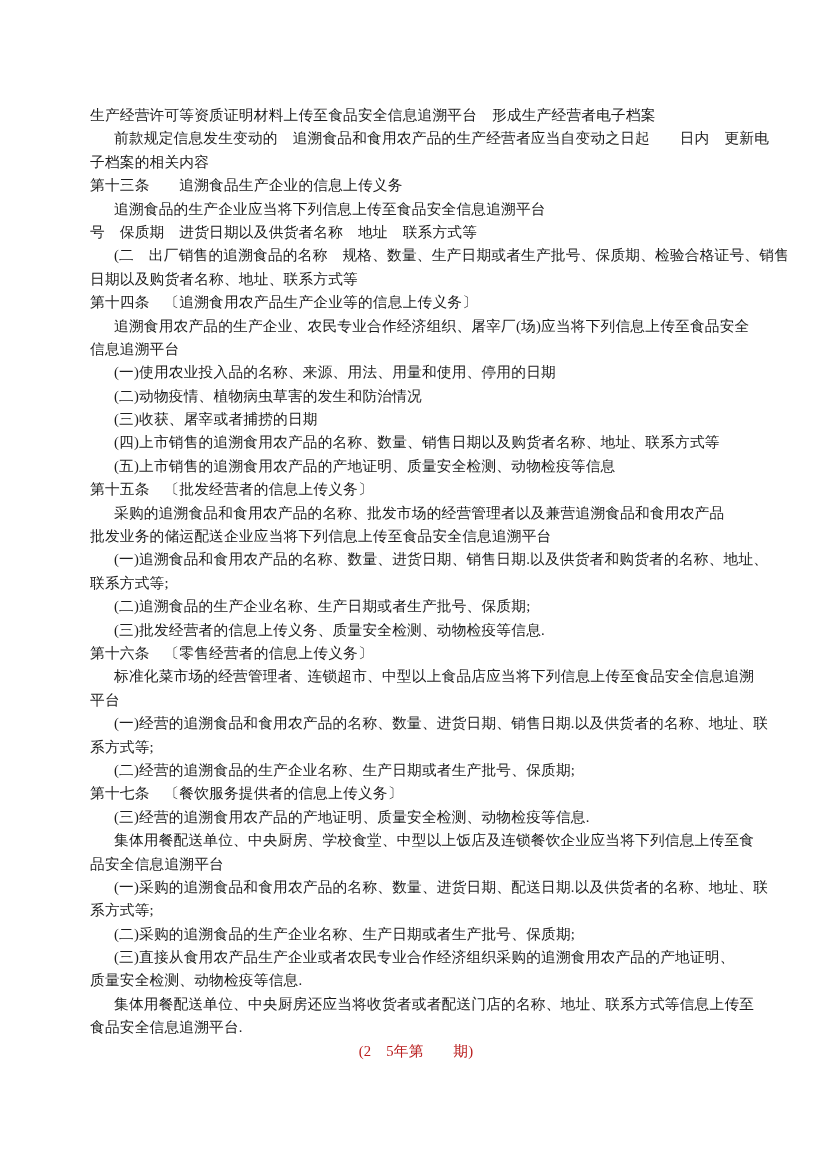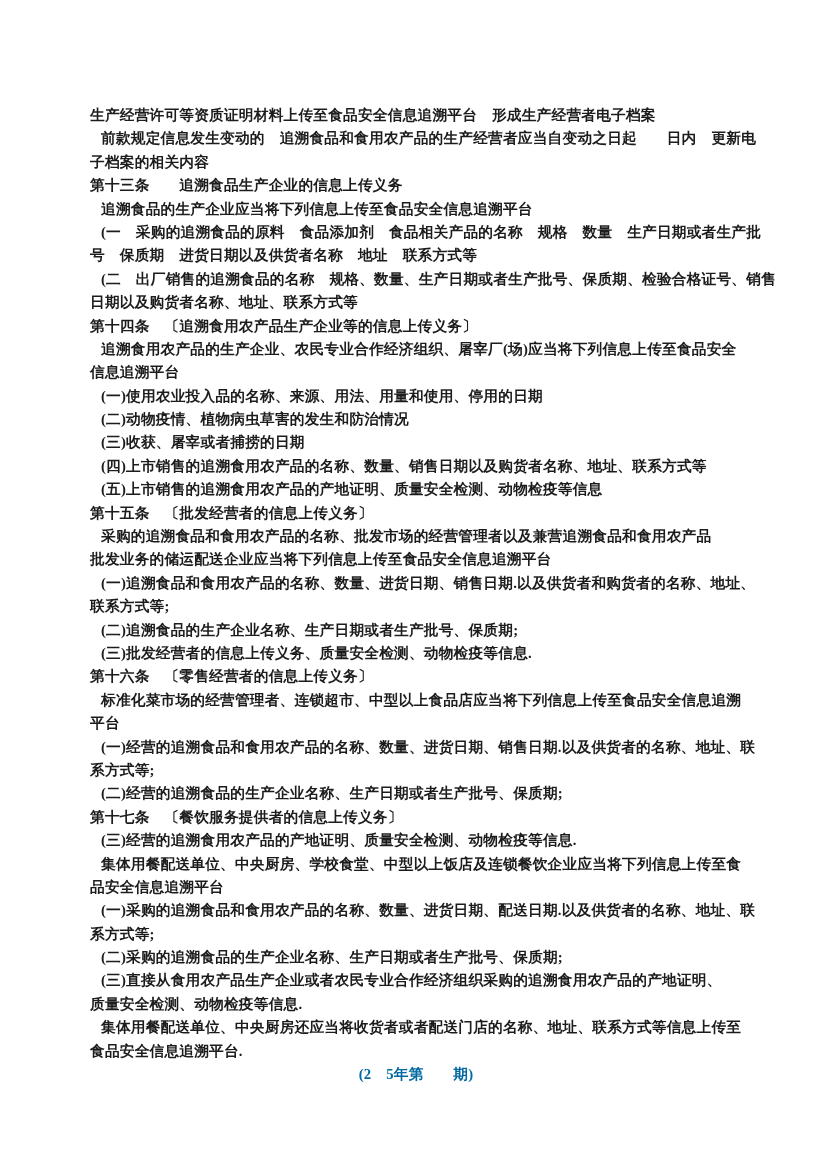--- a/index.html
+++ b/index.html
@@ -7,61 +7,59 @@
     padding: 0;
     background: #ffffff;
   }
   .page {
     position: relative;
     width: 827px;
     height: 1170px;
     background: #ffffff;
     overflow: hidden;
     font-family: "Liberation Serif", "DejaVu Serif", serif;
-    font-weight: bold;
   }
   .doc {
     position: absolute;
     left: 90px;
     top: 104px;
     width: 652px;
     font-size: 14.7px;
     line-height: 23.4px;
     color: #1c1c1c;
     letter-spacing: 0.2px;
   }
   .line {
     white-space: pre;
     height: 23.4px;
   }
   
   .line.c { margin-left: 0; }
   
-  .line.p { margin-left: 11px; }
+  .line.p { margin-left: 24px; }
   
   .line.h { }
   
   .line.center {
     margin-left: 0;
     text-align: center;
     white-space: normal;
-    color: #0369a1;
+    color: #b91c1c;
   }
 </style>
 </head>
 <body>
 
 <div class="page">
   <div class="doc">
       <div class="line c">生产经营许可等资质证明材料上传至食品安全信息追溯平台　形成生产经营者电子档案</div>
       <div class="line p">前款规定信息发生变动的　追溯食品和食用农产品的生产经营者应当自变动之日起　　日内　更新电</div>
       <div class="line c">子档案的相关内容</div>
       <div class="line h">第十三条　　追溯食品生产企业的信息上传义务</div>
       <div class="line p">追溯食品的生产企业应当将下列信息上传至食品安全信息追溯平台</div>
-      <div class="line p">(一　采购的追溯食品的原料　食品添加剂　食品相关产品的名称　规格　数量　生产日期或者生产批</div>
       <div class="line c">号　保质期　进货日期以及供货者名称　地址　联系方式等</div>
       <div class="line p">(二　出厂销售的追溯食品的名称　规格、数量、生产日期或者生产批号、保质期、检验合格证号、销售</div>
       <div class="line c">日期以及购货者名称、地址、联系方式等</div>
       <div class="line h">第十四条　〔追溯食用农产品生产企业等的信息上传义务〕</div>
       <div class="line p">追溯食用农产品的生产企业、农民专业合作经济组织、屠宰厂(场)应当将下列信息上传至食品安全</div>
       <div class="line c">信息追溯平台</div>
       <div class="line p">(一)使用农业投入品的名称、来源、用法、用量和使用、停用的日期</div>
       <div class="line p">(二)动物疫情、植物病虫草害的发生和防治情况</div>
       <div class="line p">(三)收获、屠宰或者捕捞的日期</div>
       <div class="line p">(四)上市销售的追溯食用农产品的名称、数量、销售日期以及购货者名称、地址、联系方式等</div>

